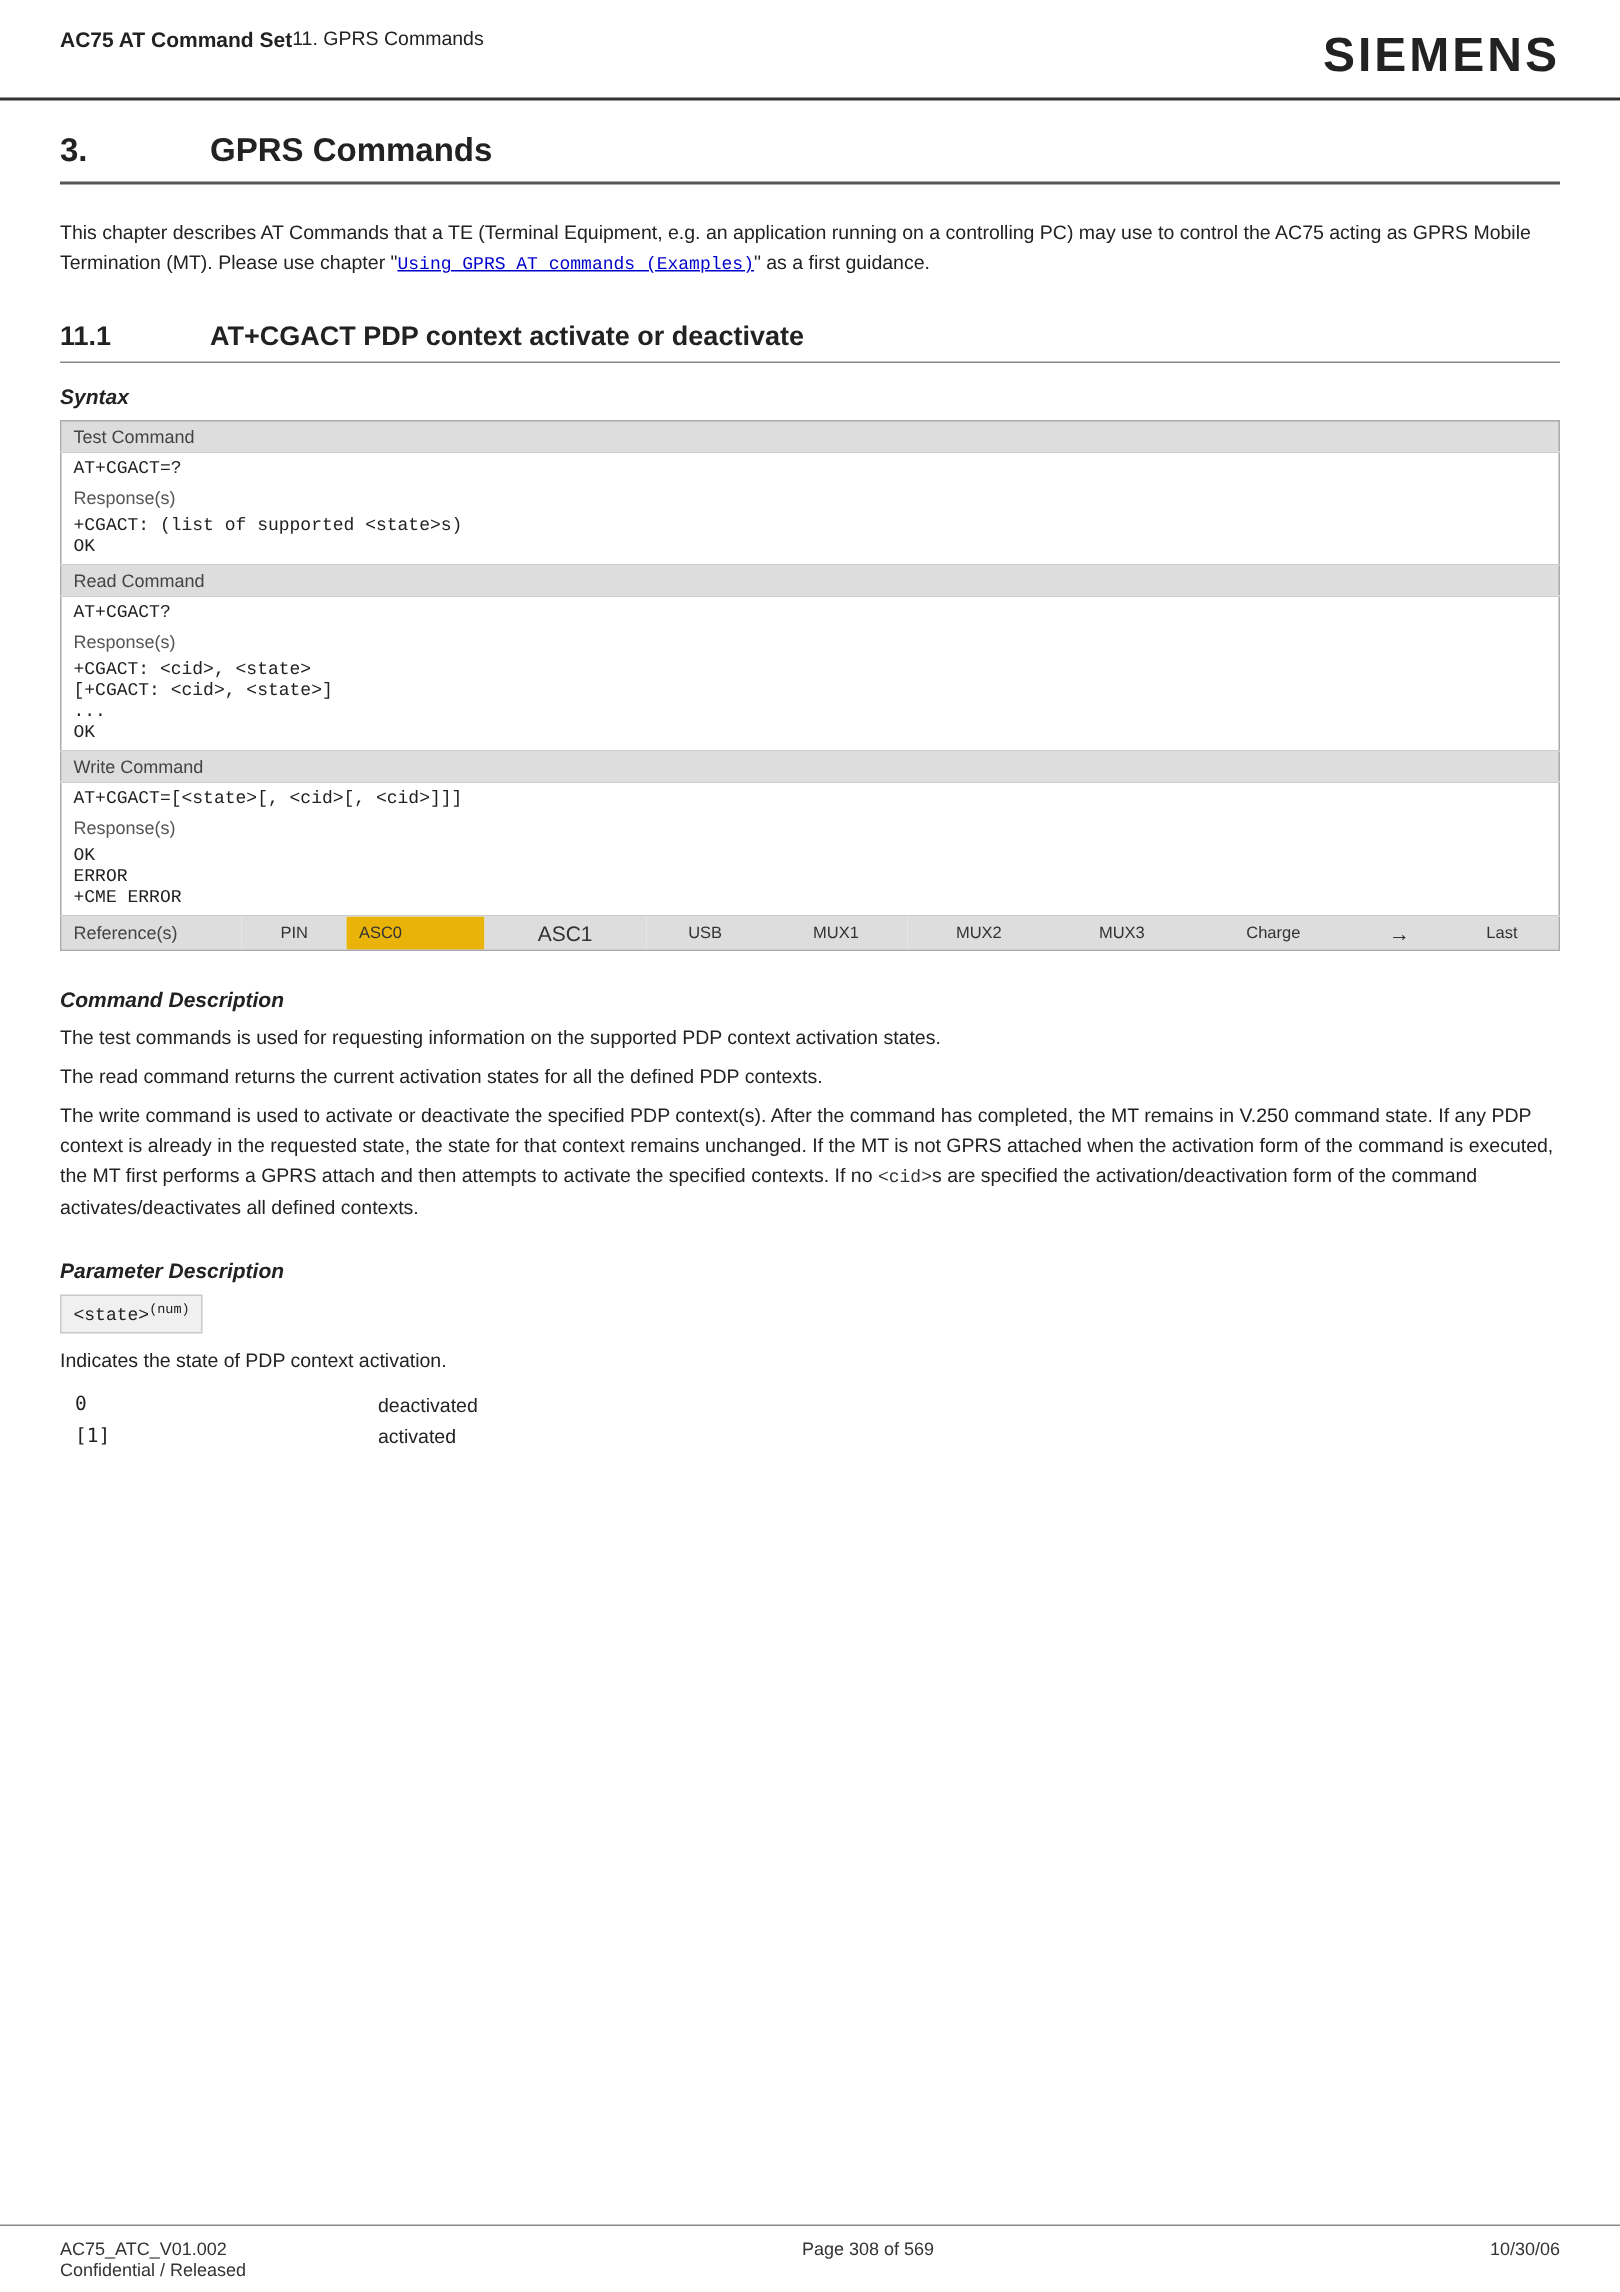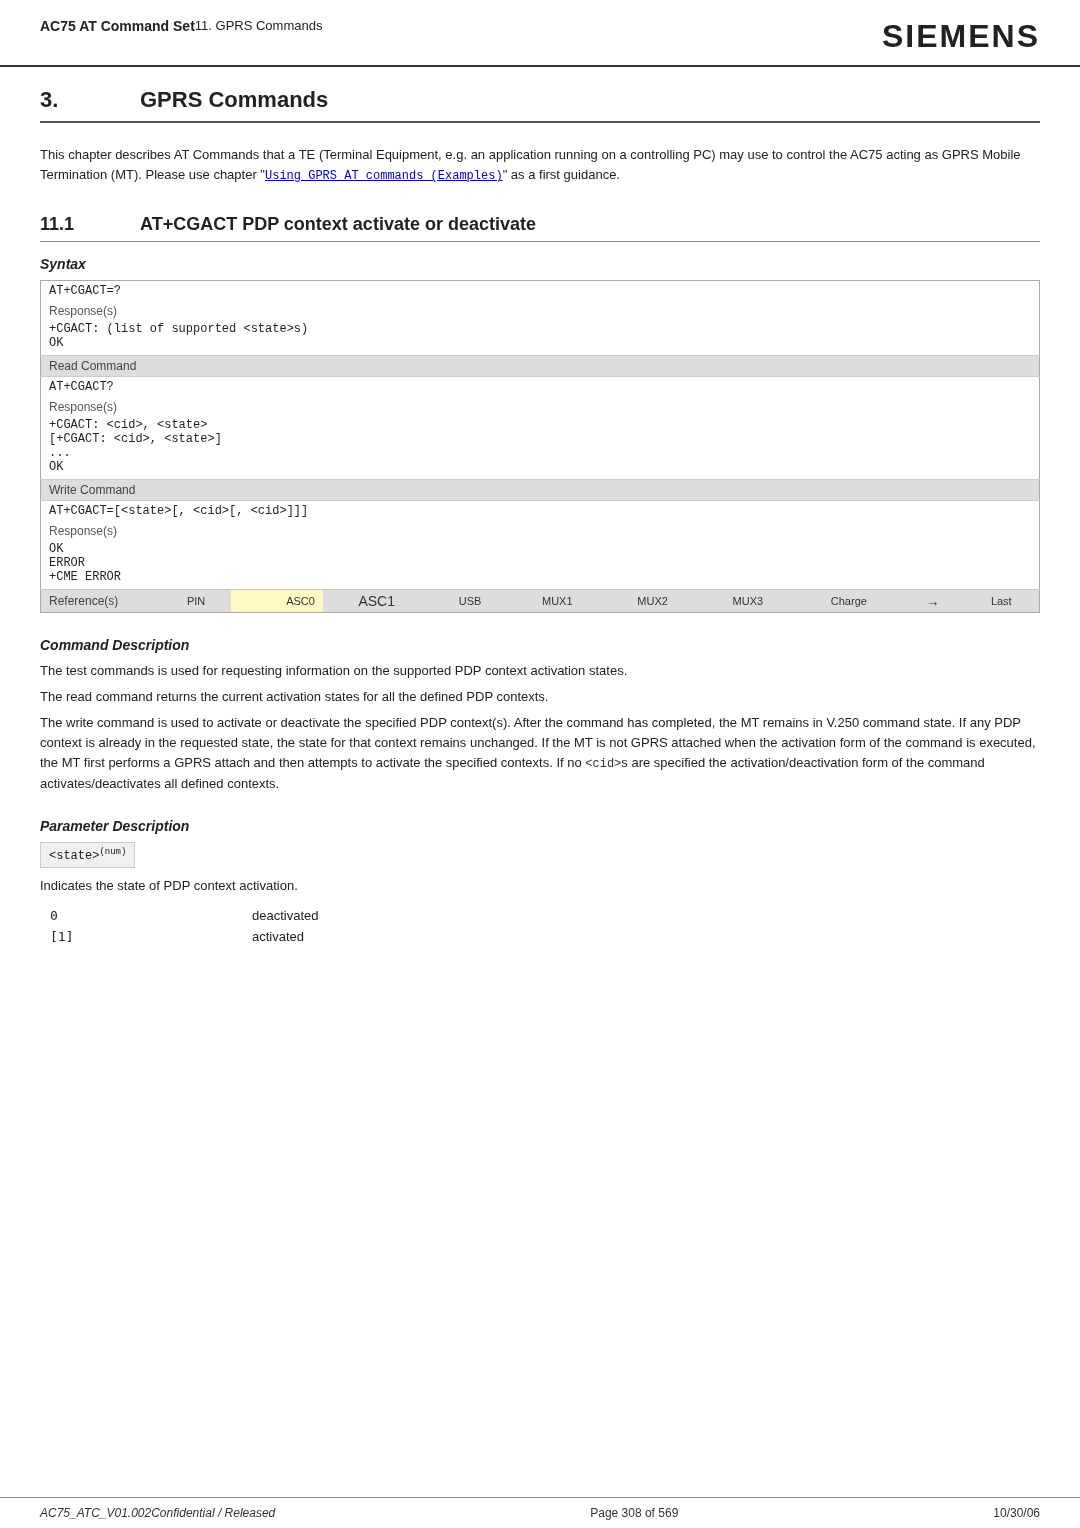--- a/index.html
+++ b/index.html
@@ -171,22 +171,21 @@
       right: 0;
       border-top: 1px solid #888;
       padding: 8px 40px;
       display: flex;
       justify-content: space-between;
       font-size: 12px;
       color: #333;
     }
     .footer-left {
       display: flex;
-      flex-direction: row;
-      font-style: italic;
+      flex-direction: column;
     }
 
     
     .syntax-section {
       width: 100%;
       border: 1px solid #aaa;
       border-collapse: collapse;
       margin-bottom: 0;
     }
     .syntax-section .sh {
@@ -250,20 +249,23 @@
     <span class="section-title">AT+CGACT   PDP context activate or deactivate</span>
   </div>
 
   
   <div class="syntax-label">Syntax</div>
 
   
   <table class="syntax-section">
 
     <tbody>
+        <tr>
+      <td class="sh">Test Command</td>
+    </tr>
     <tr>
       <td class="sc">AT+CGACT=?</td>
     </tr>
     <tr>
       <td class="sl">Response(s)</td>
     </tr>
     <tr>
       <td class="sc">
         +CGACT: (list of supported &lt;state&gt;s)<br>OK
       </td>
@@ -318,21 +320,21 @@
           <td style="border-top:1px solid #ccc; padding:0;"></td>
         </tr>
 
     <tr>
       <td style="padding:0;">
         <table style="width:100%; border-collapse:collapse;">
           <tbody>
                 <tr>
             <td style="background:#ddd; padding:3px 8px; font-size:12px; color:#444; width:120px;">Reference(s)</td>
             <td style="background:#ddd; padding:3px 8px; font-size:11px; color:#333; text-align:center;">PIN</td>
-            <td style="background:#fef9c3; padding:3px 8px; font-size:11px; color:#333; text-align:right;">ASC0</td>
+            <td style="background:#eab308; padding:3px 8px; font-size:11px; color:#333; text-align:left;">ASC0</td>
             <td style="background:#ddd; padding:3px 8px; font-size:14px; color:#333; text-align:center;">ASC1</td>
             <td style="background:#ddd; padding:3px 8px; font-size:11px; color:#333; text-align:center;">USB</td>
             <td style="background:#ddd; padding:3px 8px; font-size:11px; color:#333; text-align:center;">MUX1</td>
             <td style="background:#ddd; padding:3px 8px; font-size:11px; color:#333; text-align:center;">MUX2</td>
             <td style="background:#ddd; padding:3px 8px; font-size:11px; color:#333; text-align:center;">MUX3</td>
             <td style="background:#ddd; padding:3px 8px; font-size:11px; color:#333; text-align:center;">Charge</td>
             <td style="background:#ddd; padding:3px 8px; font-size:14px; color:#333; text-align:center;">→</td>
             <td style="background:#ddd; padding:3px 8px; font-size:11px; color:#333; text-align:center;">Last</td>
           </tr>
         </tbody>

